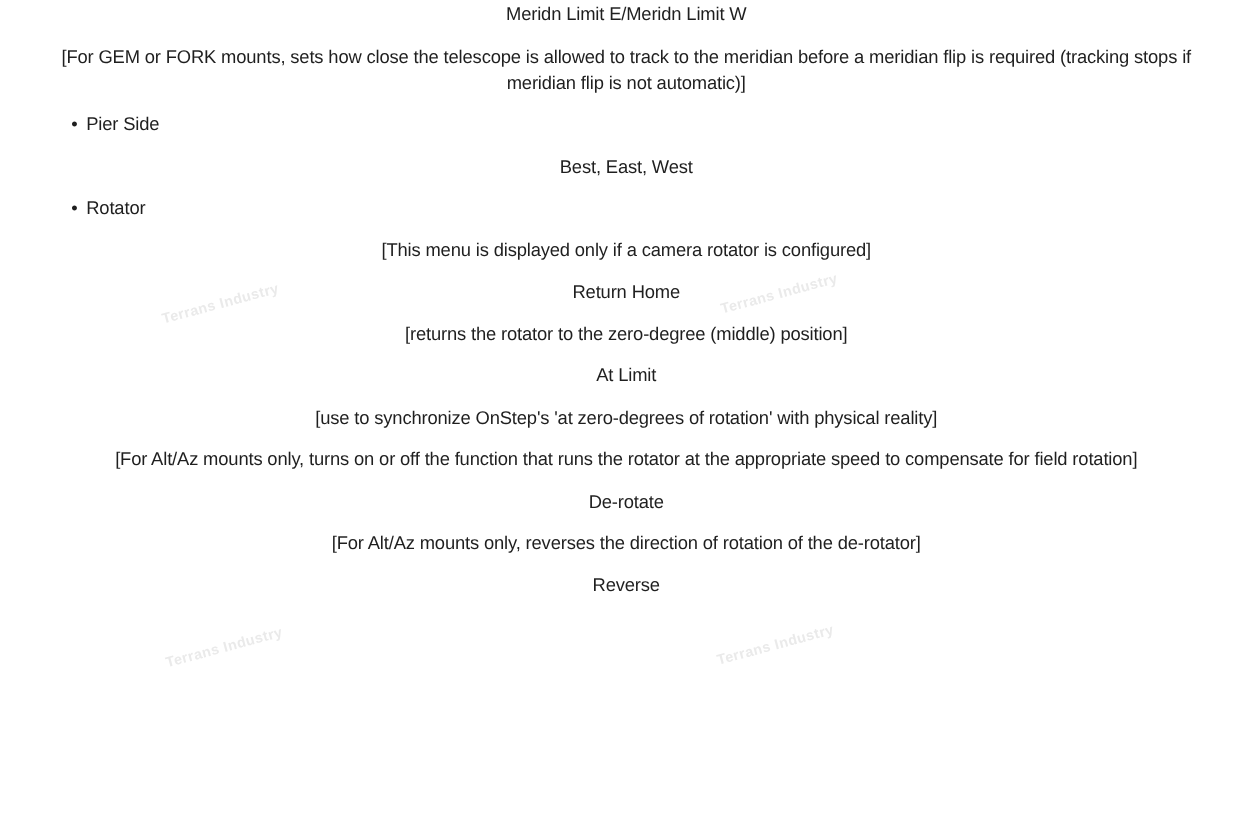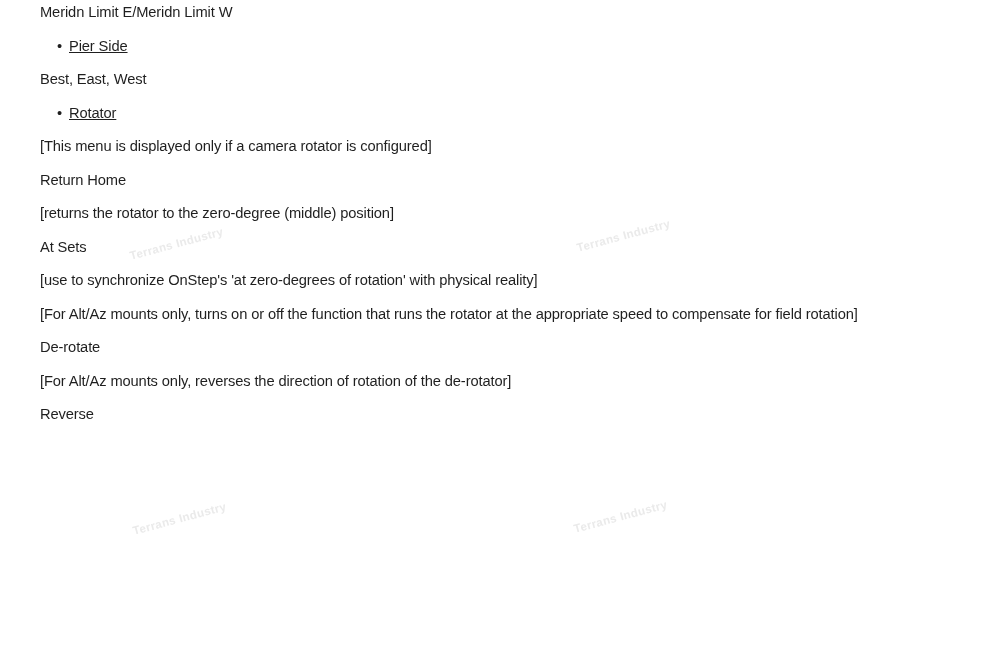--- a/index.html
+++ b/index.html
@@ -44,26 +44,26 @@
     top: 2px;
     width: 922px;
     z-index: 1;
     font-size: 14.7px;
     line-height: 21px;
     letter-spacing: -0.12px;
     color: #1f1f1f;
   }
   .para {
     margin: 0 0 12.5px 0;
+    text-align: center;
   }
   .bullet {
     position: relative;
     padding-left: 29px;
     margin: 0 0 12.5px 0;
-    text-decoration: underline;
   }
   .bullet::before {
     content: "\2022";
     position: absolute;
     left: 17px;
     top: 0;
   }
 </style>
 </head>
 <body style="color: rgb(31, 31, 31); background: rgb(255, 255, 255);">
@@ -72,27 +72,28 @@
 
   <div class="watermark-layer">
     <span class="wm wm1" style="color: rgb(234, 234, 234);">Terrans Industry</span>
     <span class="wm wm2" style="color: rgb(234, 234, 234);">Terrans Industry</span>
     <span class="wm wm3" style="color: rgb(234, 234, 234);">Terrans Industry</span>
     <span class="wm wm4" style="color: rgb(234, 234, 234);">Terrans Industry</span>
   </div>
 
   <div class="content">
     <p class="para">Meridn Limit E/Meridn Limit W</p>
+    <p class="para">[For GEM or FORK mounts, sets how close the telescope is allowed to track to the meridian before a meridian flip is required (tracking stops if meridian flip is not automatic)]</p>
     <div class="bullet">Pier Side</div>
     <p class="para">Best, East, West</p>
     <div class="bullet">Rotator</div>
     <p class="para">[This menu is displayed only if a camera rotator is configured]</p>
     <p class="para">Return Home</p>
     <p class="para">[returns the rotator to the zero-degree (middle) position]</p>
-    <p class="para">At Sets</p>
+    <p class="para">At Limit</p>
     <p class="para">[use to synchronize OnStep's 'at zero-degrees of rotation' with physical reality]</p>
     <p class="para">[For Alt/Az mounts only, turns on or off the function that runs the rotator at the appropriate speed to compensate for field rotation]</p>
     <p class="para">De-rotate</p>
     <p class="para">[For Alt/Az mounts only, reverses the direction of rotation of the de-rotator]</p>
     <p class="para">Reverse</p>
   </div>
 
 </div>
 
 </body></html>

